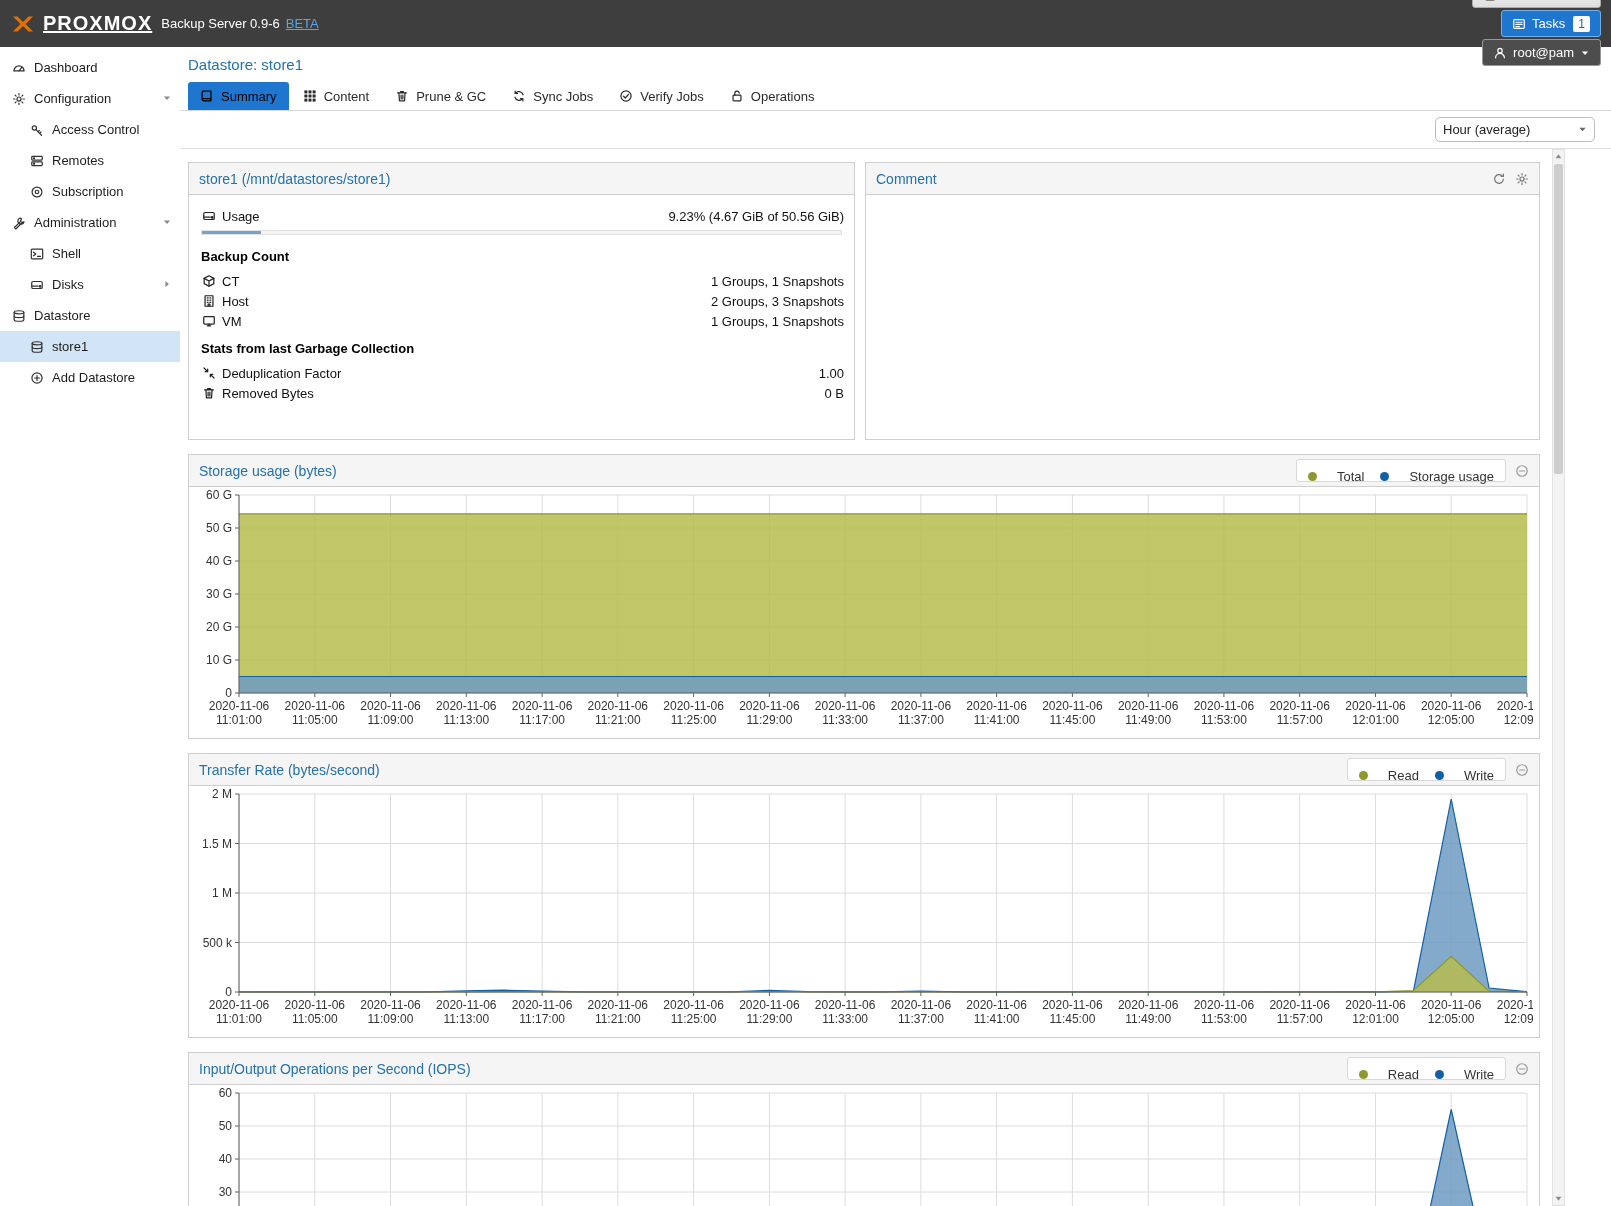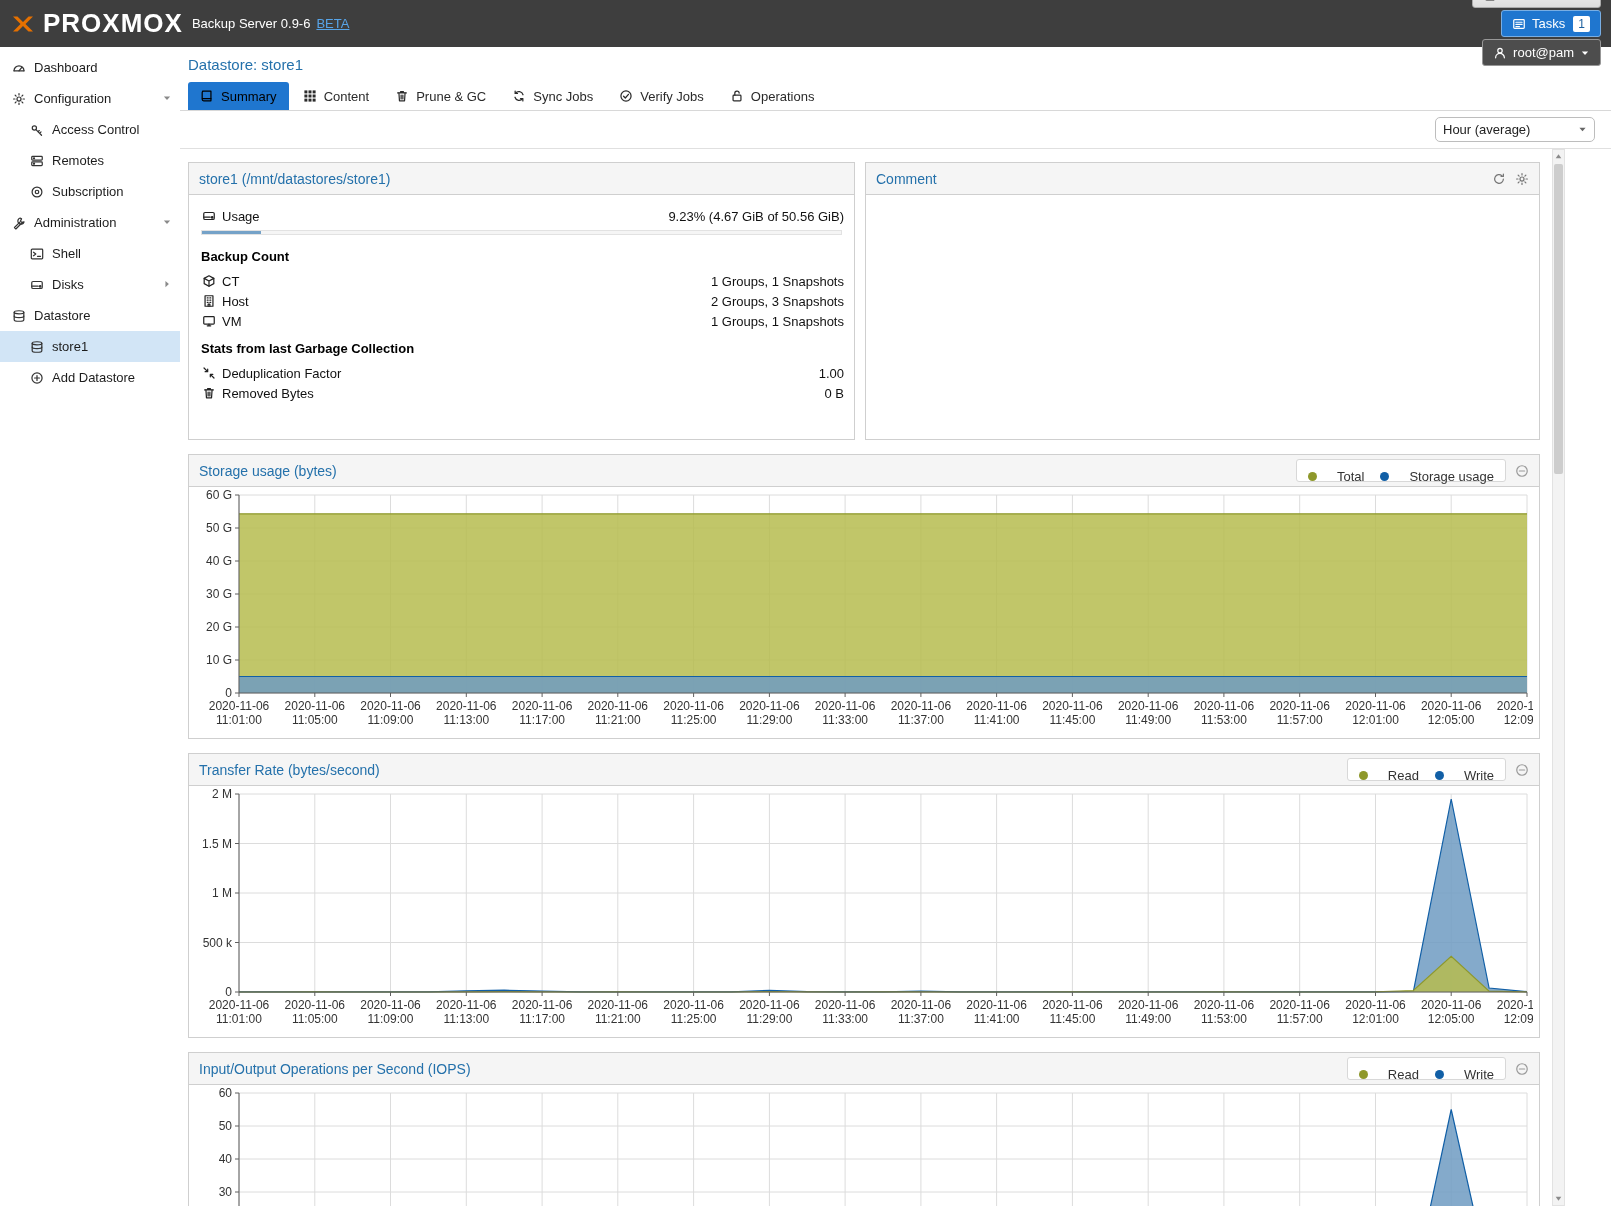--- a/index.html
+++ b/index.html
@@ -11,21 +11,21 @@
   }
   *{box-sizing:border-box;margin:0;padding:0;}
   html,body{width:1611px;height:1206px;overflow:hidden;background:#fff;
     font-family:"Liberation Sans", sans-serif;font-size:13px;color:#1c1c1c;}
   .ic{display:inline-flex;align-items:center;justify-content:center;line-height:0;}
   .ic svg{display:block;}
 
   
   .topbar{height:47px;background:var(--topbar);display:flex;align-items:center;padding:0 10px;position:relative;z-index:5;}
   .brand{display:flex;align-items:center;gap:7px;}
-  .brand-text{color:#fff;font-weight:bold;font-size:26px;letter-spacing:1px;}
+  .brand-text{color:#fff;font-weight:bold;font-size:20px;letter-spacing:1px;text-decoration:underline;}
   .product{color:#fff;font-size:13px;margin-left:9px;}
   .beta{color:#57a4e8;font-size:13px;text-decoration:underline;margin-left:6px;cursor:pointer;}
   .topbar-right{margin-left:auto;display:flex;align-items:flex-end;gap:2px;flex-direction:column;}
   .btn{height:27px;display:inline-flex;align-items:center;gap:6px;padding:0 10px;font-size:13px;
        border-radius:3px;border:1px solid transparent;cursor:pointer;white-space:nowrap;}
   .btn-light{background:linear-gradient(#f7f7f7,#dedede);border-color:#ababab;color:#222;}
   .btn-primary{background:var(--accent);border-color:#79aee3;color:#fff;}
   .btn-dark{background:#4d4d4d;border-color:#979797;color:#fff;}
   .badge{background:#fff;color:#1c5f9e;border-radius:2px;padding:0 5px;font-size:12px;height:16px;line-height:16px;margin-left:2px;}
 

